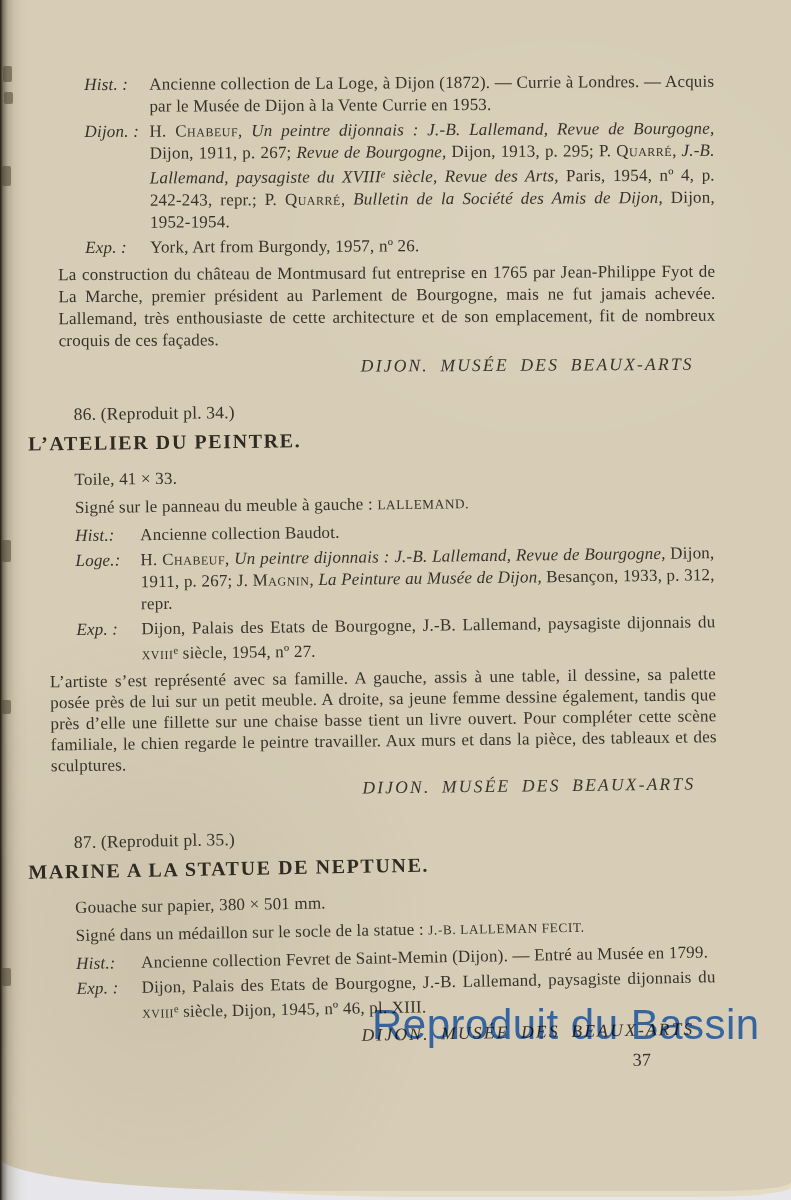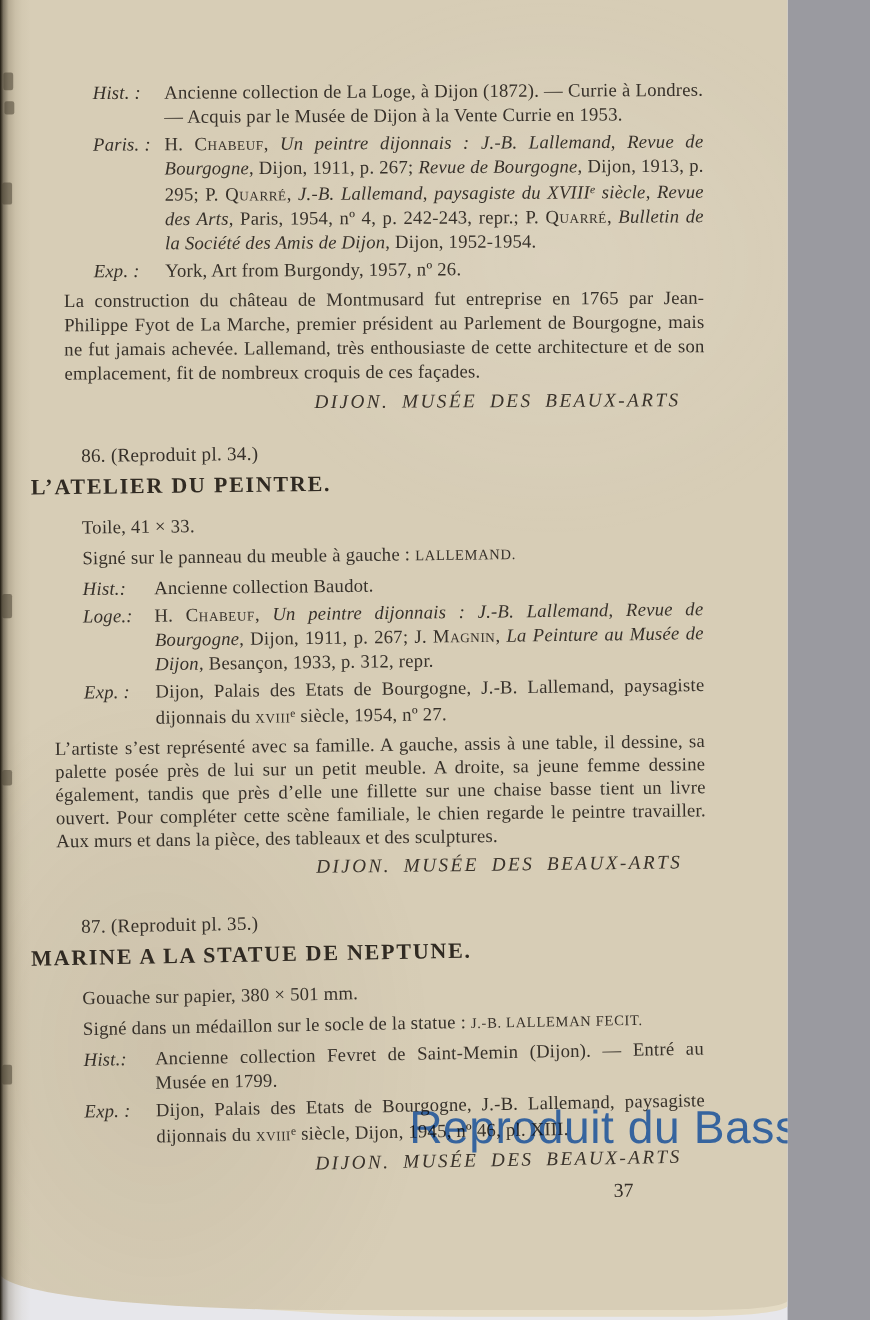--- a/index.html
+++ b/index.html
@@ -1,17 +1,17 @@
 <!DOCTYPE html>
 <html><head>
 <meta charset="utf-8">
 <style>
   html,body{margin:0;padding:0;}
   body{background:#9a9aa0;font-family:"Liberation Serif","DejaVu Serif",serif;}
-  .stage{position:relative;width:716px;height:1200px;overflow:hidden;background:#e7e7eb;}
+  .stage{position:relative;width:791px;height:1200px;overflow:hidden;background:#e7e7eb;}
 
   
   .underpage{position:absolute;left:0;right:0;top:0;bottom:3px;background:#e4dbc5;
     border-bottom-left-radius:420px 70px;border-bottom-right-radius:90px 10px;}
   .page{position:absolute;left:0;right:0;top:0;bottom:9px;
     background:linear-gradient(180deg,#dbd1bc 0%,#d8ceb7 45%,#d5cab1 80%,#d1c6aa 100%);
     border-bottom-left-radius:300px 34px;border-bottom-right-radius:70px 9px;}
   .page-sheen{position:absolute;inset:0;border-radius:inherit;
     background:
       radial-gradient(60% 30% at 70% 20%, rgba(255,255,255,.10), rgba(255,255,255,0) 70%),
@@ -63,21 +63,21 @@
   <div class="edge-mark" style="left:2px;top:540px;height:22px;"></div>
   <div class="edge-mark" style="left:2px;top:700px;height:14px;"></div>
   <div class="edge-mark" style="left:2px;top:968px;height:18px;"></div>
 
   <div class="section s1" style="top:74px;transform:rotate(-0.3deg);">
     <div class="entry">
       <span class="label">Hist. :</span>
       <span class="etext"><span class="seg-n">Ancienne collection de La Loge, à Dijon (1872). — Currie à Londres. — Acquis par le Musée de Dijon à la Vente Currie en 1953.</span></span>
     </div>
     <div class="entry">
-      <span class="label">Paris. :</span>
+      <span class="label">Dijon. :</span>
       <span class="etext"><span class="seg-n">H. </span><span class="seg-sc">Chabeuf</span><span class="seg-n">, </span><span class="seg-i">Un peintre dijonnais : J.-B. Lallemand, Revue de Bourgogne,</span><span class="seg-n"> Dijon, 1911, p. 267; </span><span class="seg-i">Revue de Bourgogne,</span><span class="seg-n"> Dijon, 1913, p. 295; P. </span><span class="seg-sc">Quarré</span><span class="seg-n">, </span><span class="seg-i">J.-B. Lallemand, paysagiste du XVIII</span><span class="seg-isup">e</span><span class="seg-i"> siècle, Revue des Arts,</span><span class="seg-n"> Paris, 1954, nº 4, p. 242-243, repr.; P. </span><span class="seg-sc">Quarré</span><span class="seg-n">, </span><span class="seg-i">Bulletin de la Société des Amis de Dijon,</span><span class="seg-n"> Dijon, 1952-1954.</span></span>
     </div>
     <div class="entry">
       <span class="label">Exp. :</span>
       <span class="etext"><span class="seg-n">York, Art from Burgondy, 1957, nº 26.</span></span>
     </div>
     <p class="para">La construction du château de Montmusard fut entreprise en 1765 par Jean-Philippe Fyot de La Marche, premier président au Parlement de Bourgogne, mais ne fut jamais achevée. Lallemand, très enthousiaste de cette architecture et de son emplacement, fit de nombreux croquis de ces façades.</p>
     <div class="credit">DIJON. MUSÉE DES BEAUX-ARTS</div>
   </div>
 

